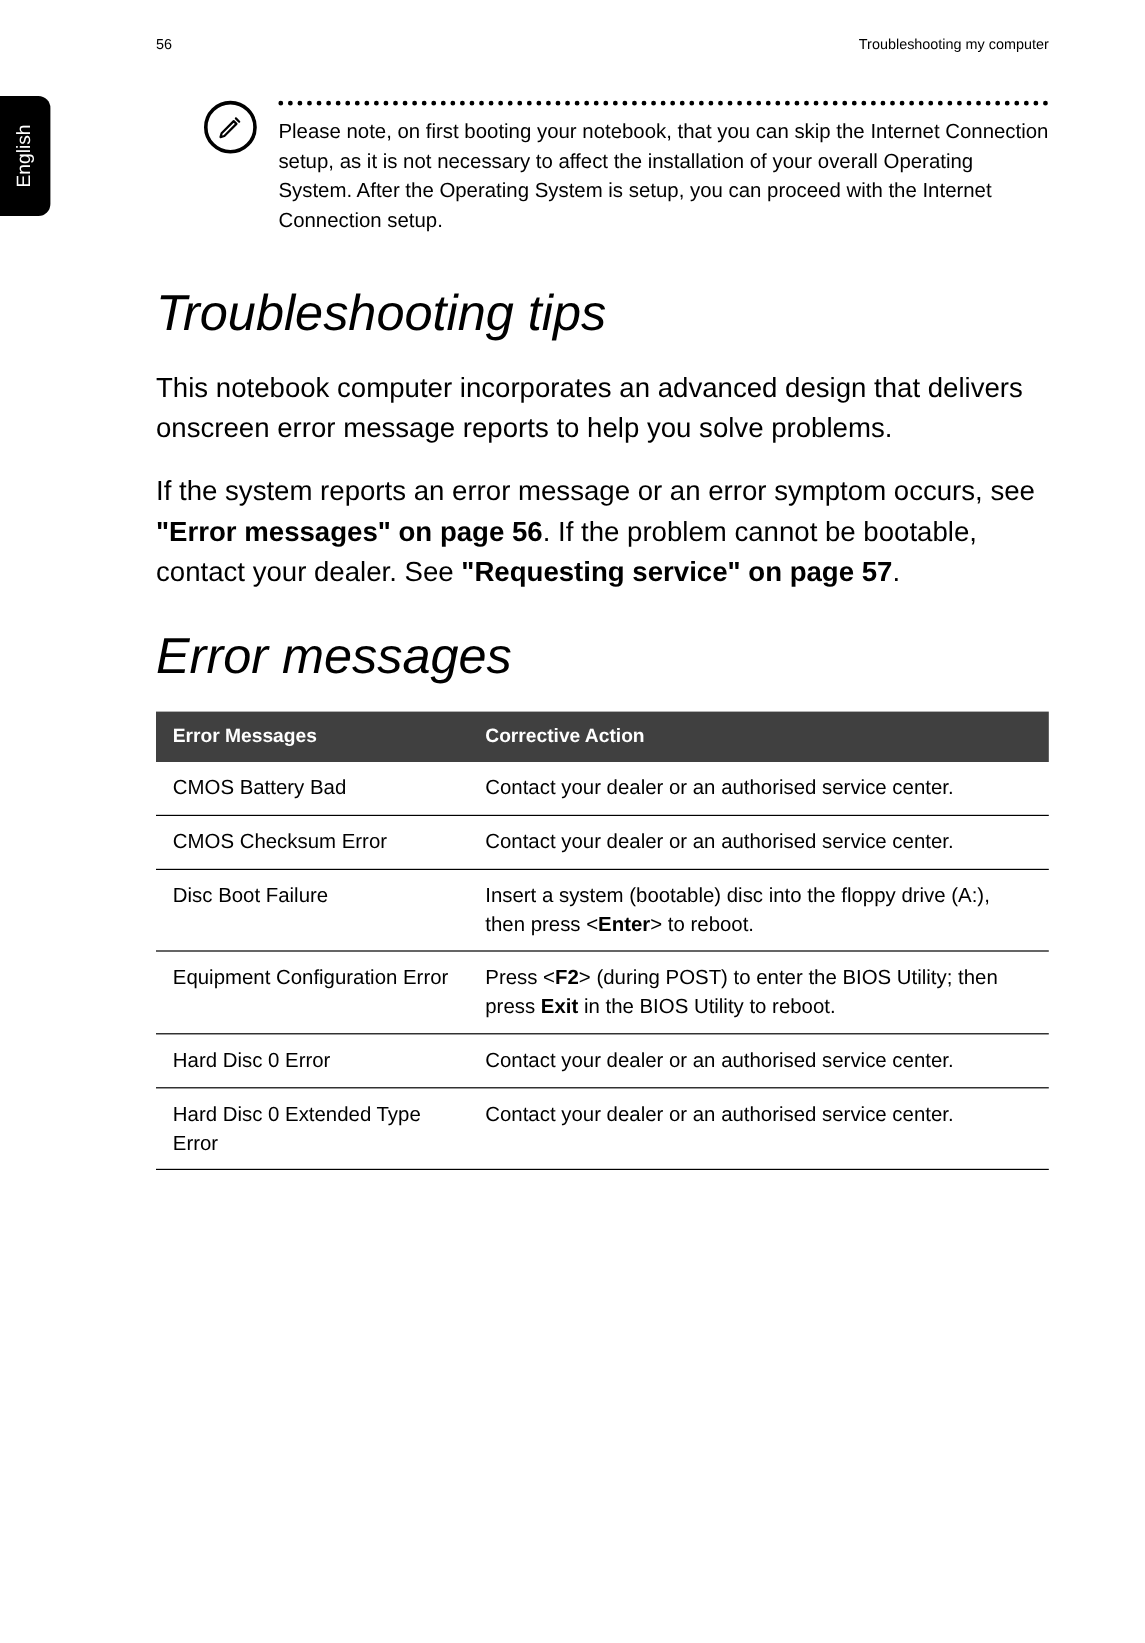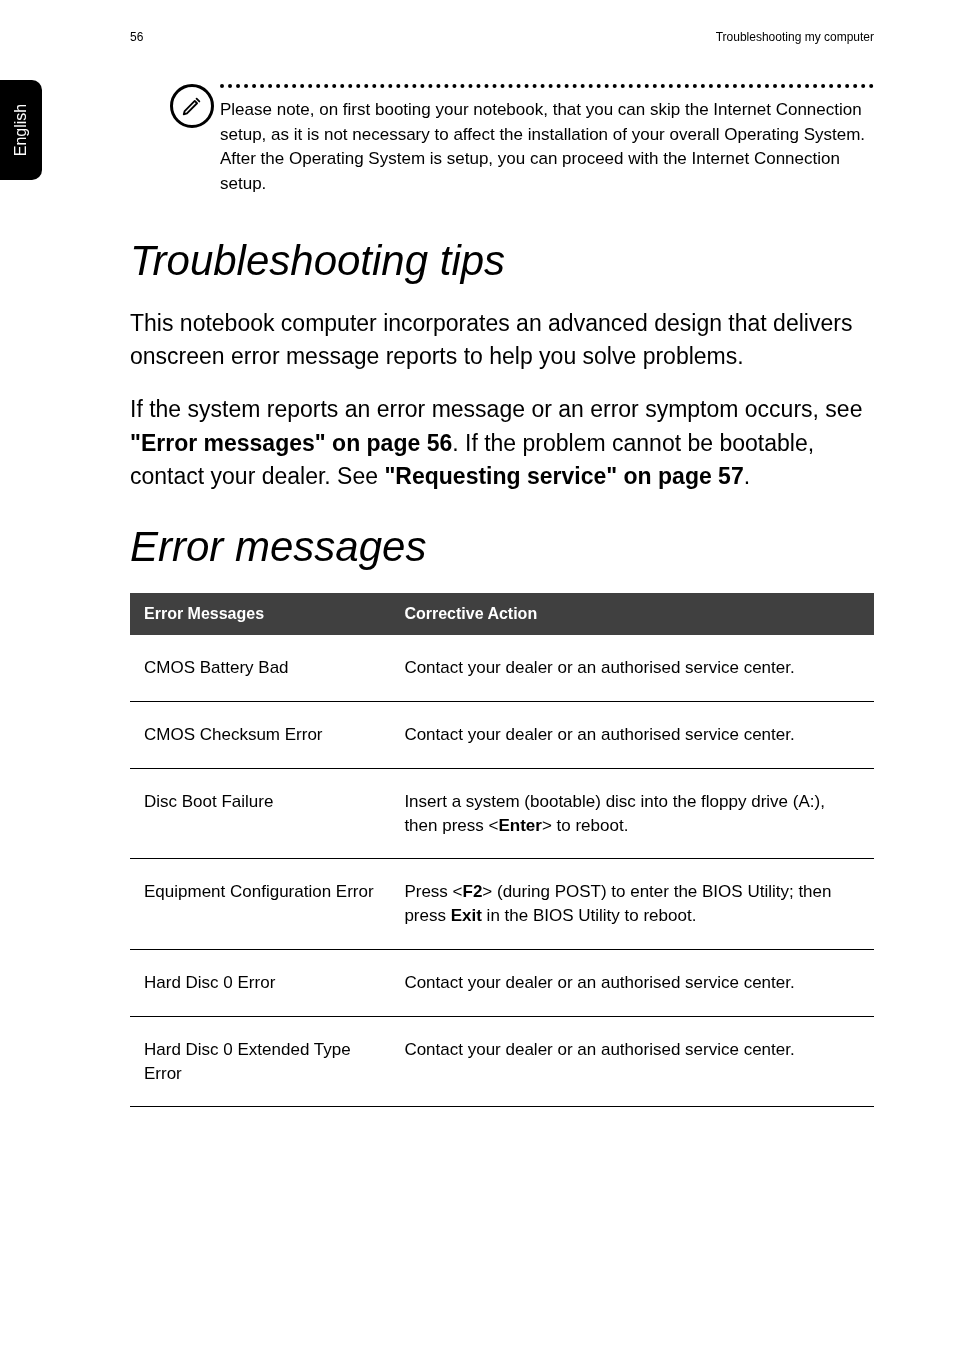--- a/index.html
+++ b/index.html
@@ -14,21 +14,21 @@
     color: #fff;
     border-top-right-radius: 10px;
     border-bottom-right-radius: 10px;
     display: flex; align-items: center; justify-content: center;
   }
   .side-tab span {
     transform: rotate(-90deg);
     font-size: 16px;
     white-space: nowrap;
   }
-  .note-block { display: flex; align-items: flex-start; gap: 6px; margin: 0 0 40px 40px; }
+  .note-block { display: flex; align-items: flex-start; gap: 18px; margin: 0 0 40px 40px; }
   .pencil-icon {
     flex: 0 0 44px; width: 44px; height: 44px;
     border: 3px solid #000; border-radius: 50%;
     display: flex; align-items: center; justify-content: center;
     font-size: 22px;
   }
   .dotted-rule {
     height: 0; border-top: 4px dotted #000;
     margin-bottom: 10px;
   }
@@ -39,21 +39,21 @@
 
   table.err { width: 100%; border-collapse: collapse; margin-top: 18px; }
   table.err thead th {
     background: #404040; color: #fff;
     font-size: 16px; font-weight: 700;
     text-align: left; padding: 12px 14px;
   }
   table.err thead th:first-child { width: 35%; }
   table.err tbody td {
     font-size: 17px; line-height: 1.4;
-    padding: 21px 14px;
+    padding: 10px 14px;
     border-bottom: 1px solid #000;
     vertical-align: top;
   }
 </style>
 </head>
 <body>
 
 <div class="page">
 
   <div class="side-tab">

